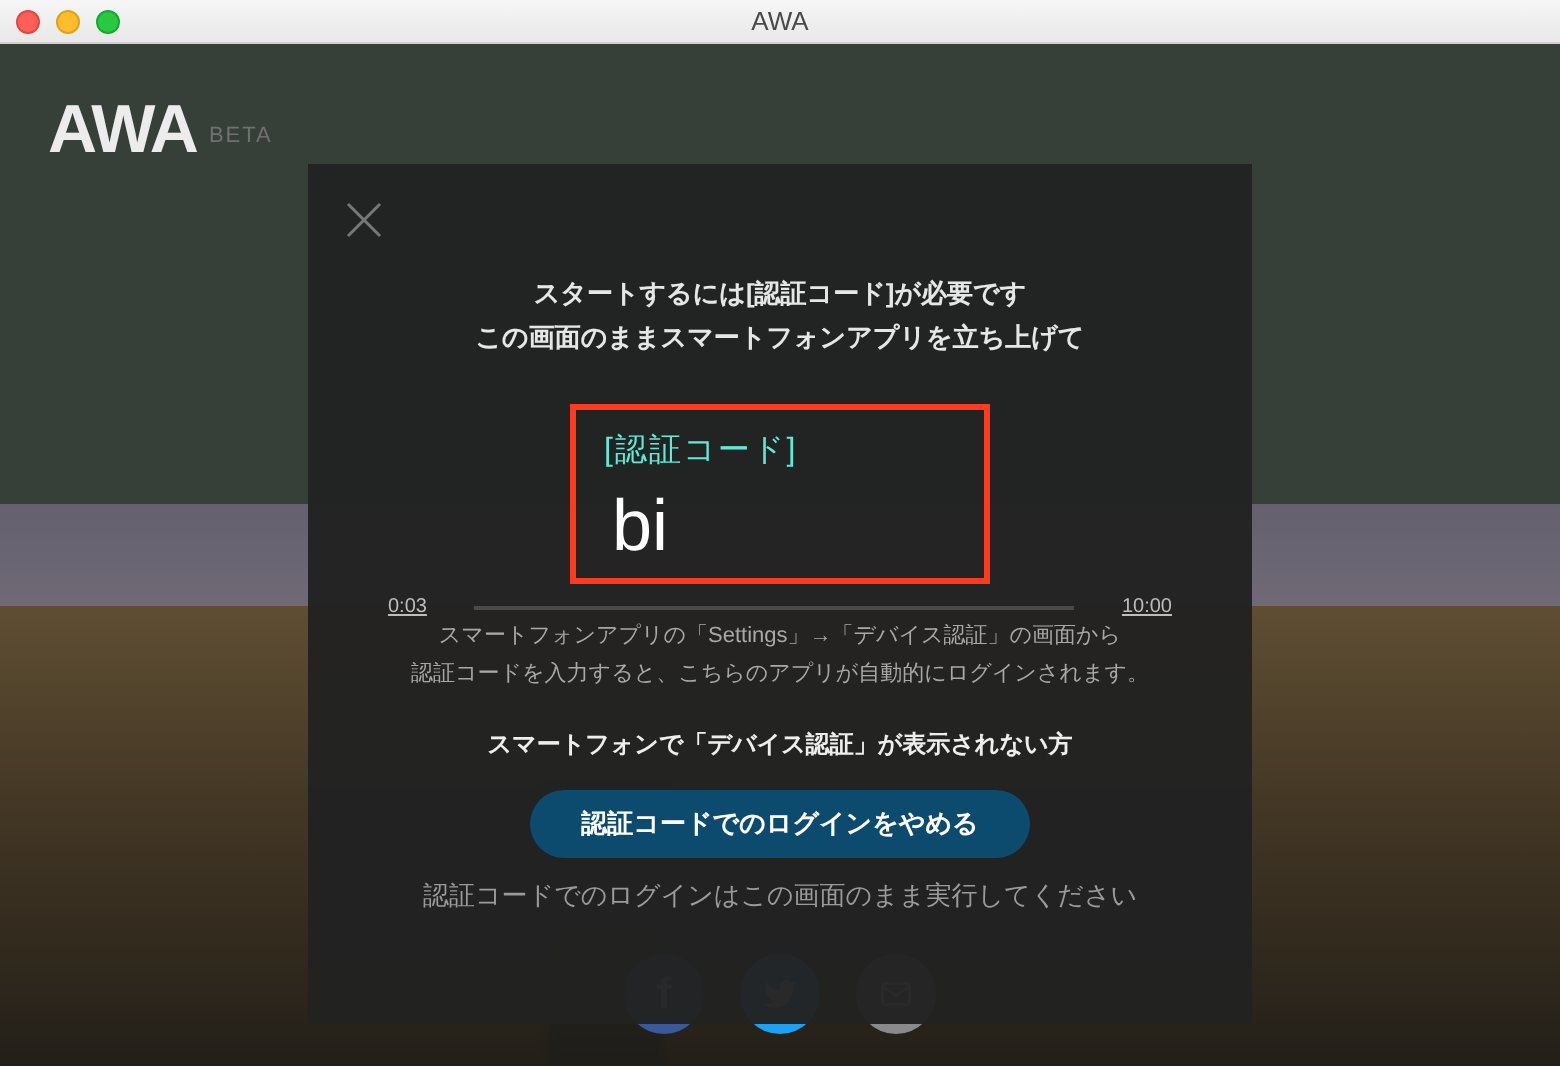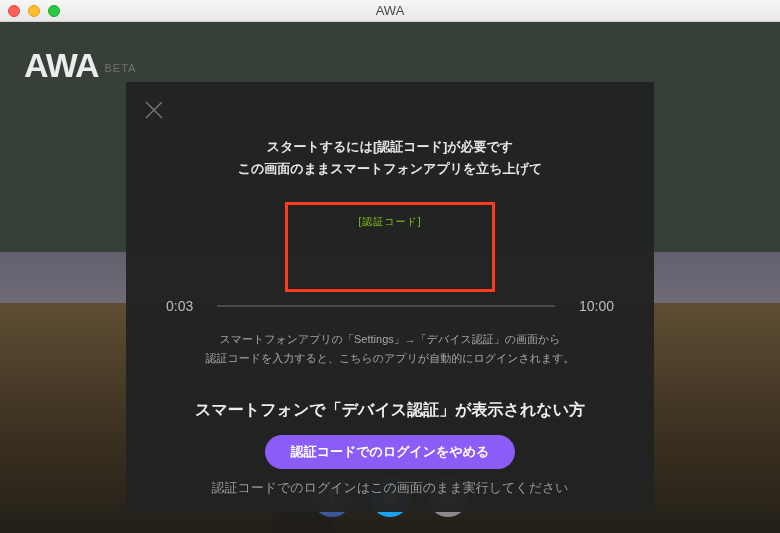--- a/index.html
+++ b/index.html
@@ -93,21 +93,21 @@
       margin-left: 6px;
       margin-top: 16px;
       letter-spacing: 1px;
     }
     
     .modal {
       position: absolute;
       top: 60px;
       left: 50%;
       transform: translateX(-50%);
-      width: 528px;
+      width: 472px;
       height: 430px;
       background: rgba(34,34,34,0.97);
       color: #e6e6e6;
       padding: 18px 40px 20px;
     }
     .close-icon {
       position: absolute;
       top: 18px;
       left: 18px;
       width: 20px;
@@ -125,65 +125,66 @@
     .code-box {
       margin: 22px auto 6px;
       width: 210px;
       height: 90px;
       border: 3px solid #ff3b1f;
       padding: 10px 14px 6px;
       display:flex;
       flex-direction:column;
     }
     .code-label {
-      font-size: 10px;
-      text-align: center;
-      color: #84cc16;
+      font-size: 16px;
+      text-align: left;
+      color: #5eead4;
       letter-spacing: 1px;
     }
     .code-value {
       font-size: 36px;
       color: #ffffff;
       margin-top: 6px;
       font-weight: 400;
       padding-left: 4px;
     }
     .progress-row {
       display: flex;
       align-items: center;
       justify-content: space-between;
       margin-top: 4px;
-      font-size: 14px;
+      font-size: 10px;
       color: #bdbdbd;
       gap: 24px;
+      text-decoration: underline;
     }
     .progress-bar {
       flex: 1;
       height: 2px;
       background: #4a4a4a;
       position: relative;
     }
     .help-text {
       text-align: center;
       font-size: 11px;
       line-height: 1.7;
       color: #a8a8a8;
-      margin-top: 16px;
+      margin-top: 0;
     }
     .link-text {
       text-align:center;
-      font-size: 16px;
+      font-size: 12px;
       font-weight: 600;
       color: #eee;
-      margin-top: 32px;
+      margin-top: 17px;
     }
     .stop-btn {
       display: block;
       margin: 14px auto 0;
-      background: #8b5cf6;
+      background: #0c4a6e;
       color: #fff;
       border: none;
       border-radius: 18px;
       height: 34px;
       padding: 0 26px;
       font-size: 13px;
       font-weight: 600;
       cursor: pointer;
     }
     .footer-note {
@@ -260,20 +261,21 @@
       </svg>
     </div>
 
     <div class="modal-header">
       <div>スタートするには[認証コード]が必要です</div>
       <div>この画面のままスマートフォンアプリを立ち上げて</div>
     </div>
 
     <div class="code-box">
       <div class="code-label">[認証コード]</div>
+      <div class="code-value">bi</div>
     </div>
 
     <div class="progress-row">
       <span>0:03</span>
       <div class="progress-bar"></div>
       <span>10:00</span>
     </div>
 
     <div class="help-text">
       <div>スマートフォンアプリの「Settings」→「デバイス認証」の画面から</div>

